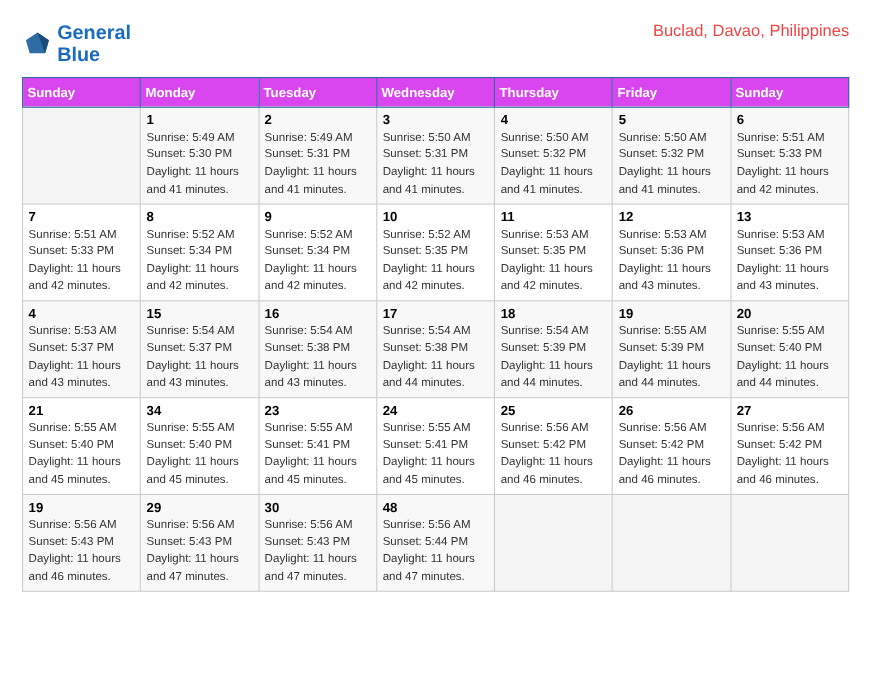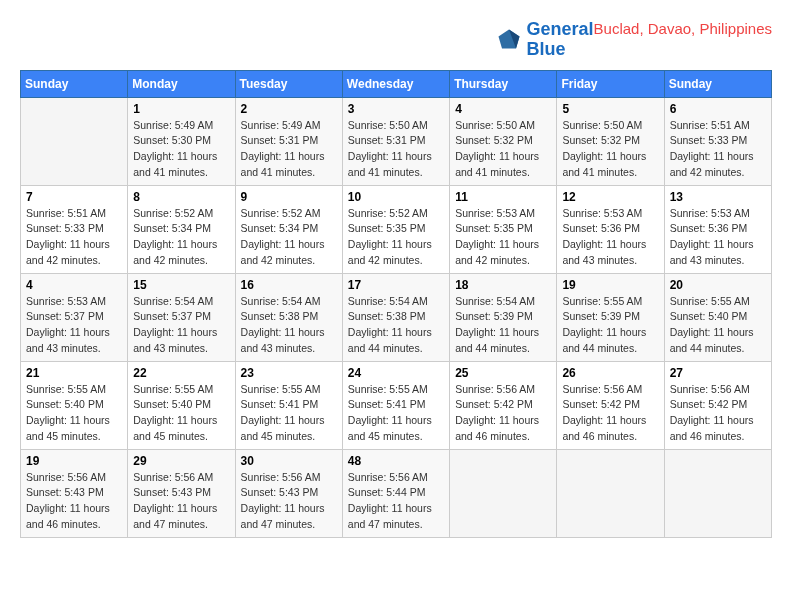--- a/index.html
+++ b/index.html
@@ -5,21 +5,21 @@
     * { box-sizing: border-box; margin: 0; padding: 0; }
     body {
       font-family: Arial, sans-serif;
       background: #fff;
       width: 792px;
       min-height: 612px;
       padding: 20px;
     }
     .header {
       display: flex;
-      justify-content: flex-end;
+      justify-content: space-between;
       align-items: flex-start;
       margin-bottom: 10px;
     }
     .logo {
       display: flex;
       align-items: center;
       gap: 4px;
     }
     .logo-text {
       font-size: 18px;
@@ -46,21 +46,21 @@
       font-size: 15px;
       color: #ef4444;
       font-weight: normal;
     }
     table {
       width: 100%;
       border-collapse: collapse;
       font-size: 11px;
     }
     thead tr th {
-      background-color: #3b82f6;
+      background-color: #d946ef;
       color: #fff;
       padding: 6px 4px;
       text-align: left;
       font-size: 12px;
       font-weight: bold;
       border: 1px solid #2e6da4;
     }
     tbody tr td {
       border: 1px solid #ccc;
       padding: 4px 5px;
@@ -309,21 +309,21 @@
         <td>
           <span class="day-num">21</span>
           <div class="day-info">
             <div>Sunrise: 5:55 AM</div>
             <div>Sunset: 5:40 PM</div>
             <div>Daylight: 11 hours</div>
             <div>and 45 minutes.</div>
           </div>
         </td>
         <td>
-          <span class="day-num">22</span>
+          <span class="day-num">34</span>
           <div class="day-info">
             <div>Sunrise: 5:55 AM</div>
             <div>Sunset: 5:40 PM</div>
             <div>Daylight: 11 hours</div>
             <div>and 45 minutes.</div>
           </div>
         </td>
         <td>
           <span class="day-num">23</span>
           <div class="day-info">

